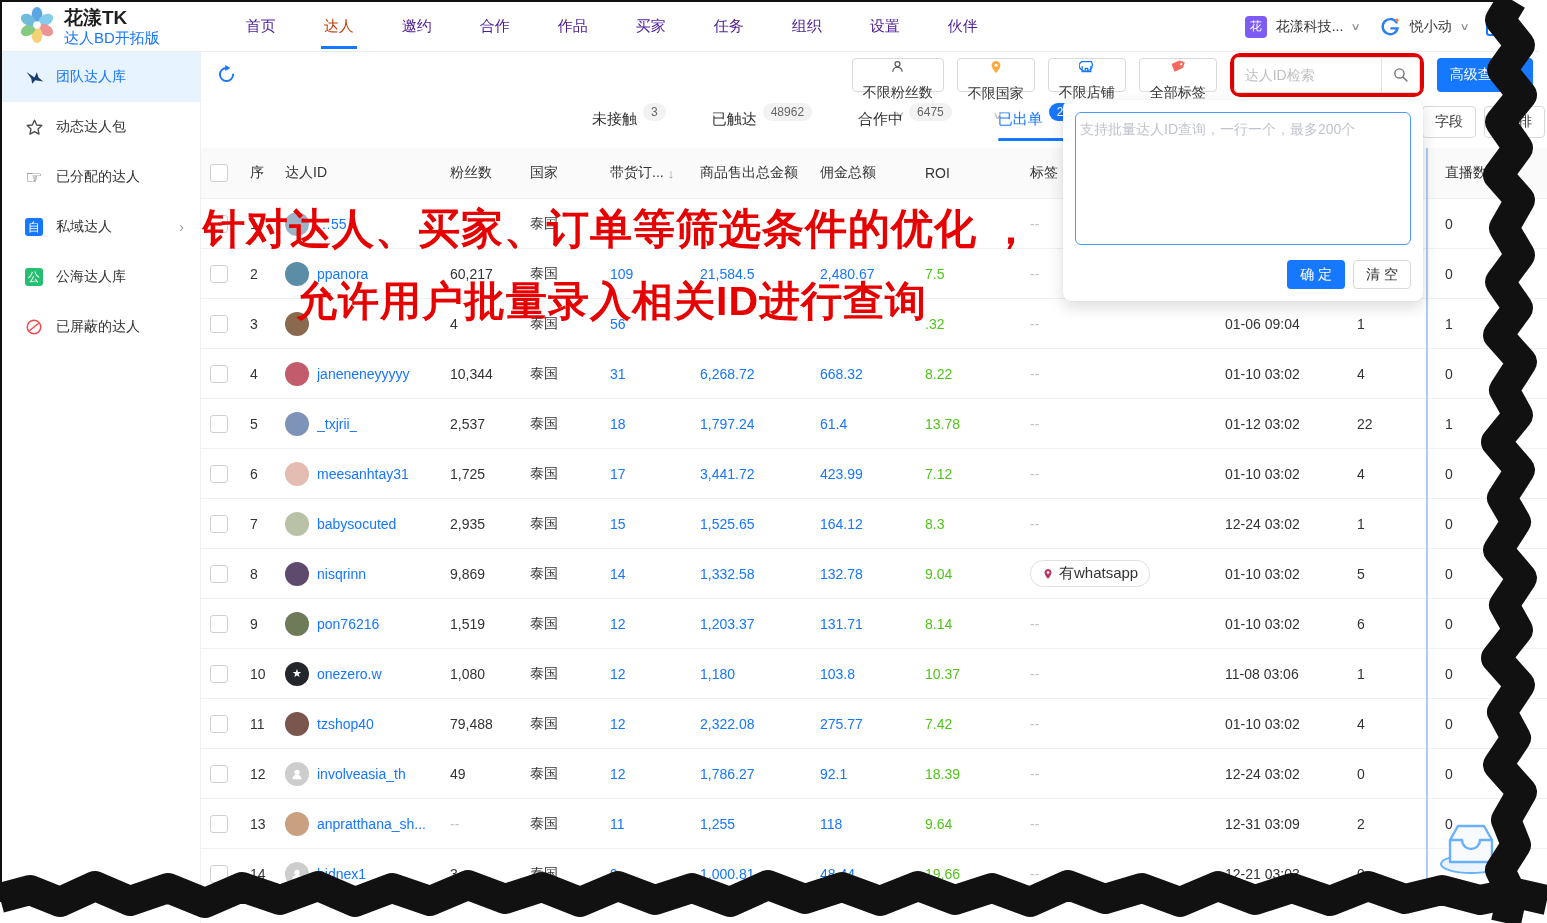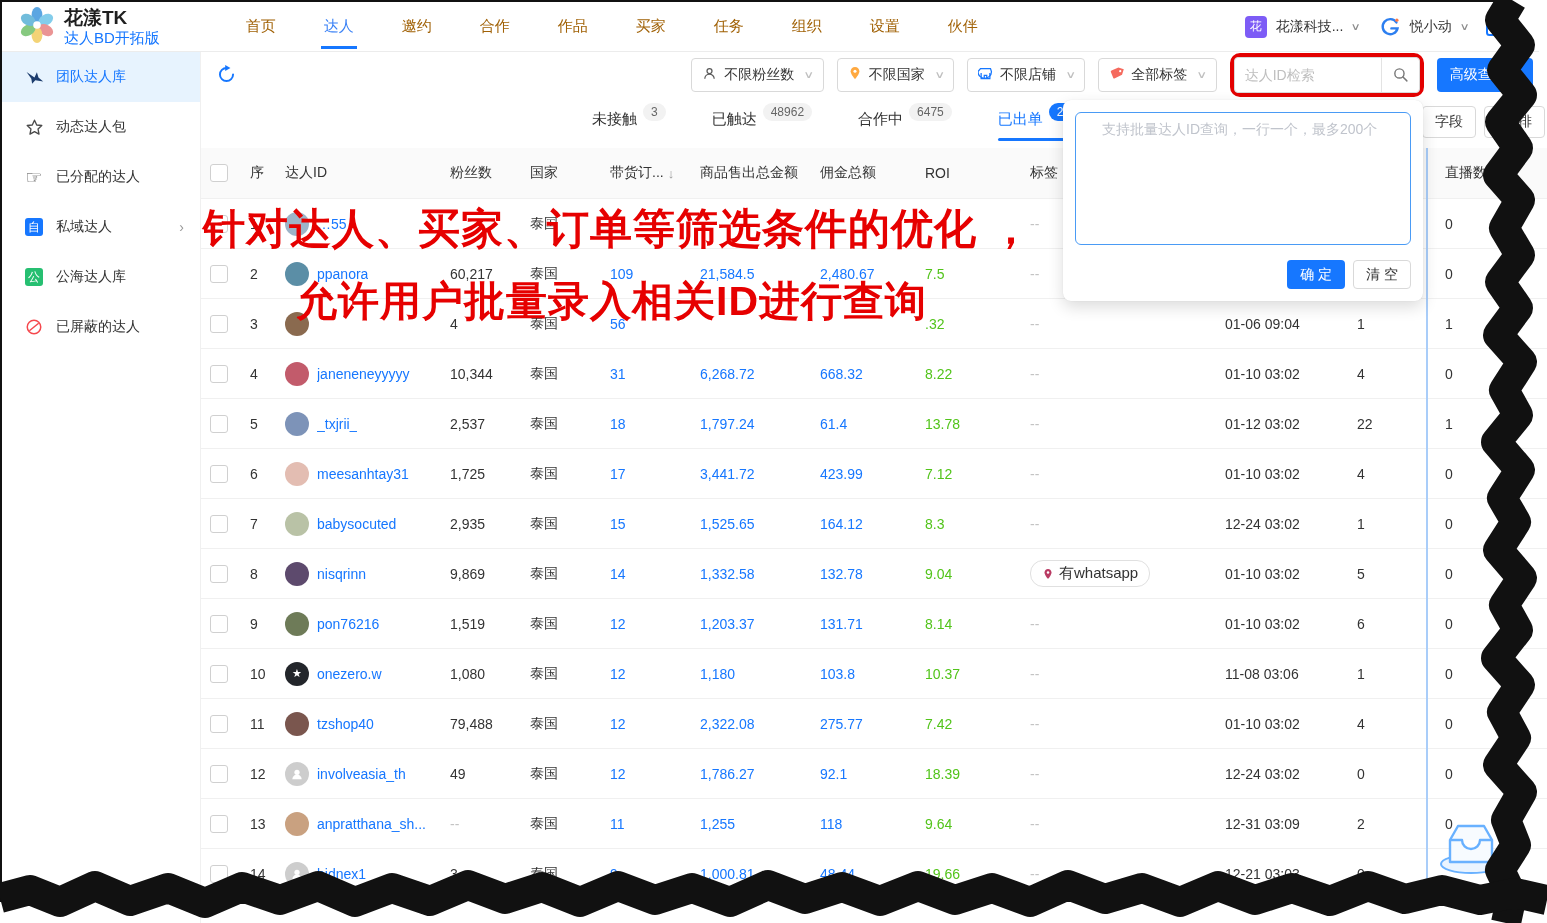--- a/index.html
+++ b/index.html
@@ -8,22 +8,22 @@
     font-family:"Liberation Sans","DejaVu Sans",sans-serif;color:#333;
   }
   
   .topbar{position:absolute;top:2px;left:2px;right:8px;height:49px;background:#fff;
     border-bottom:1px solid #ececec;display:flex;align-items:center;z-index:10;}
   .logo-wrap{display:flex;align-items:center;margin-left:16px;gap:8px;}
   .logo-text{display:flex;flex-direction:column;line-height:1.15;}
   .logo-title{font-size:19px;font-weight:bold;color:#1f1f1f;}
   .logo-sub{font-size:15px;color:#1677ff;}
   .nav{display:flex;gap:48px;margin-left:86px;font-size:15px;}
-  .nav-item{color:#a16207;position:relative;cursor:pointer;padding:13px 0;}
-  .nav-item.active{color:#3b82f6;}
+  .nav-item{color:#4c1d95;position:relative;cursor:pointer;padding:13px 0;}
+  .nav-item.active{color:#c2410c;}
   .nav-item.active::after{content:"";position:absolute;left:-3px;right:-3px;bottom:0;height:3px;background:#1677ff;}
   .topbar-right{margin-left:auto;display:flex;align-items:center;gap:9px;margin-right:30px;}
   .org-badge{width:22px;height:22px;border-radius:4px;background:#7d5cf6;color:#fff;font-size:12px;
     display:inline-flex;align-items:center;justify-content:center;}
   .tb-name{font-size:14px;color:#333;}
   .chev{color:#8c8c8c;font-size:10px;transform:scaleX(1.4);display:inline-block;}
   .mail{margin-left:8px;display:inline-flex;}
   
   .sidebar{position:absolute;top:52px;left:2px;width:198px;bottom:0;background:#fff;
     border-right:1px solid #f0f0f0;z-index:5;}
@@ -33,21 +33,21 @@
   .s-icon{width:20px;display:inline-flex;align-items:center;justify-content:center;font-size:18px;color:#555;}
   .mini-badge{width:18px;height:18px;border-radius:3px;color:#fff;font-size:12px;display:inline-flex;
     align-items:center;justify-content:center;}
   .side-chev{position:absolute;right:16px;color:#999;font-size:14px;}
   
   .main{position:absolute;left:200px;top:52px;right:0;bottom:0;background:#fff;}
   .filter-bar{height:45px;display:flex;align-items:center;padding:0 14px 0 16px;}
   .refresh{display:inline-flex;cursor:pointer;}
   .filter-group{margin-left:auto;display:flex;align-items:center;gap:13px;}
   .dropdown{height:32px;border:1px solid #d9d9d9;border-radius:4px;background:#fff;display:flex;
-    align-items:center;gap:7px;padding:0 10px;font-size:14px;color:#333;cursor:pointer;}
+    align-items:center;gap:7px;padding:0 10px;font-size:14px;color:#333;cursor:pointer;flex-direction:column;}
   .dd-chev{color:#bfbfbf;font-size:10px;transform:scaleX(1.5);margin-left:4px;}
   .search-ring{border:4px solid #e30000;border-radius:10px;display:flex;}
   .search-box{height:34px;width:184px;border:1px solid #d9d9d9;border-radius:4px;background:#fff;
     display:flex;align-items:center;overflow:hidden;}
   .search-box input{border:none;outline:none;flex:1;min-width:0;padding:0 10px;font-size:14px;color:#333;
     font-family:inherit;background:transparent;}
   .search-box input::placeholder{color:#bfbfbf;}
   .search-suffix{width:37px;align-self:stretch;border-left:1px solid #e3e3e3;display:flex;
     align-items:center;justify-content:center;cursor:pointer;}
   .adv-btn{height:34px;background:#1677ff;color:#fff;border:none;border-radius:4px;padding:0 13px;
@@ -94,21 +94,21 @@
     align-items:center;justify-content:center;color:#fff;font-size:11px;}
   .idtext{color:#1677ff;overflow:hidden;text-overflow:ellipsis;cursor:pointer;}
   .tag-pill{border:1px solid #e0e0e0;border-radius:13px;height:25px;display:inline-flex;align-items:center;
     padding:0 11px;gap:5px;font-size:15px;color:#333;background:#fff;}
   .sort-ic{color:#999;font-size:13px;margin-left:4px;cursor:pointer;}
   .col-divider{position:absolute;left:1226px;top:96px;height:737px;width:2px;background:#a9cdf9;z-index:3;}
   
   .popup{position:absolute;left:1063px;top:100px;width:360px;background:#fff;border-radius:8px;
     box-shadow:0 6px 16px rgba(0,0,0,.14),0 0 1px rgba(0,0,0,.12);z-index:50;padding:12px;box-sizing:border-box;}
   .popup textarea{width:100%;height:133px;border:1.5px solid #4a9bf5;border-radius:6px;resize:none;
-    padding:8px 26px;font-size:14px;font-family:inherit;color:#333;box-sizing:border-box;outline:none;}
+    padding:8px 4px;font-size:14px;font-family:inherit;color:#333;box-sizing:border-box;outline:none;}
   .popup textarea::placeholder{color:#c0c4cc;}
   .popup-btns{display:flex;justify-content:flex-end;gap:8px;margin-top:11px;}
   .btn-confirm{background:#1677ff;color:#fff;border:none;border-radius:4px;height:29px;padding:0 13px;
     font-size:14px;cursor:pointer;font-family:inherit;margin-left:21px;}
   .btn-clear{background:#fff;color:#333;border:1px solid #d9d9d9;border-radius:4px;height:29px;
     padding:0 12px;font-size:14px;cursor:pointer;font-family:inherit;}
   
   .annotation{position:absolute;color:#e60000;font-weight:bold;z-index:40;pointer-events:none;
     white-space:nowrap;letter-spacing:1px;}
   .anno1{left:203px;top:201px;font-size:42px;}

